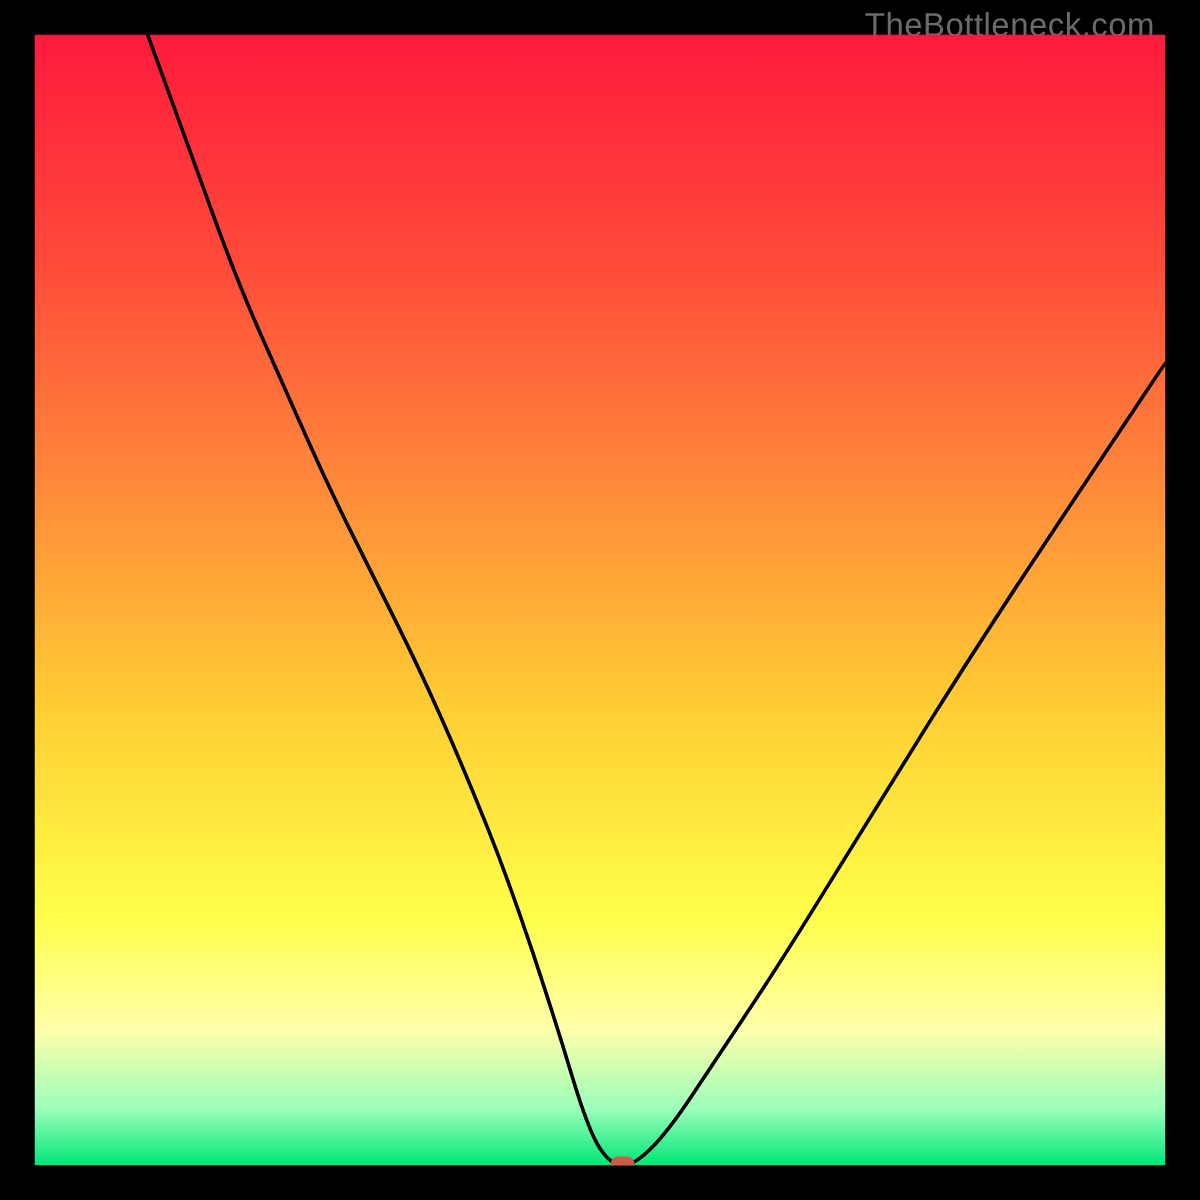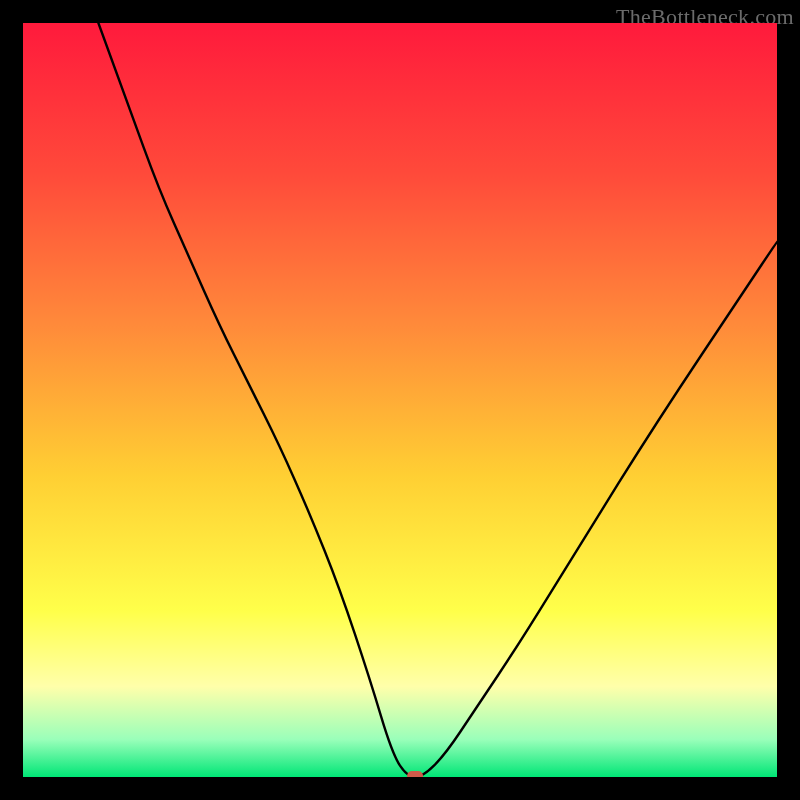--- a/index.html
+++ b/index.html
@@ -13,27 +13,26 @@
   }
   .frame {
     position: relative;
     width: 800px;
     height: 800px;
     background: #000;
   }
   .watermark {
     position: absolute;
     top: 4px;
-    right: 6px;
+    right: 30px;
     color: #6b6b6b;
     font-size: 22px;
     font-weight: 500;
     letter-spacing: 0.3px;
     user-select: none;
-    font-family: Liberation Serif, serif;
   }
   .plot {
     position: absolute;
     left: 23px;
     top: 23px;
     width: 754px;
     height: 754px;
   }
 </style>
 </head>

